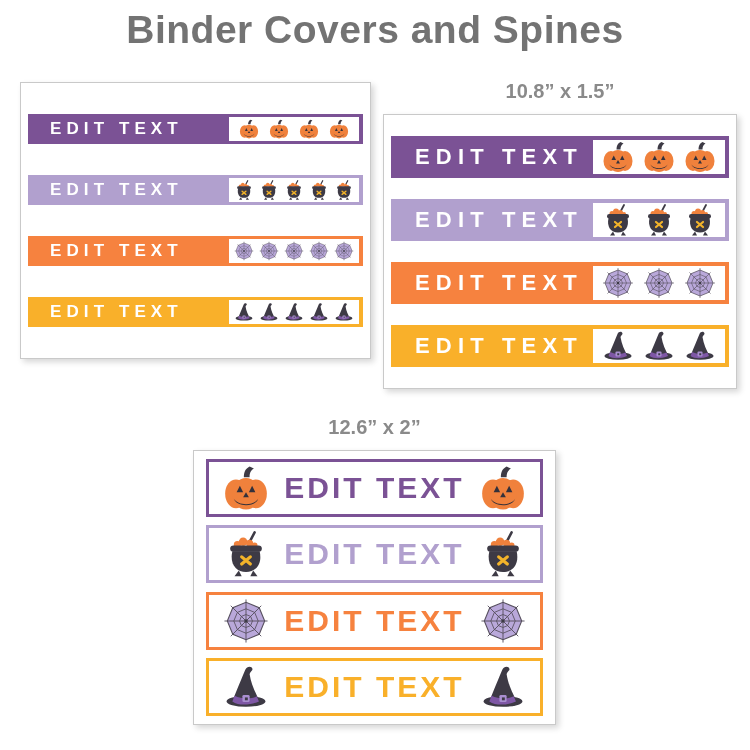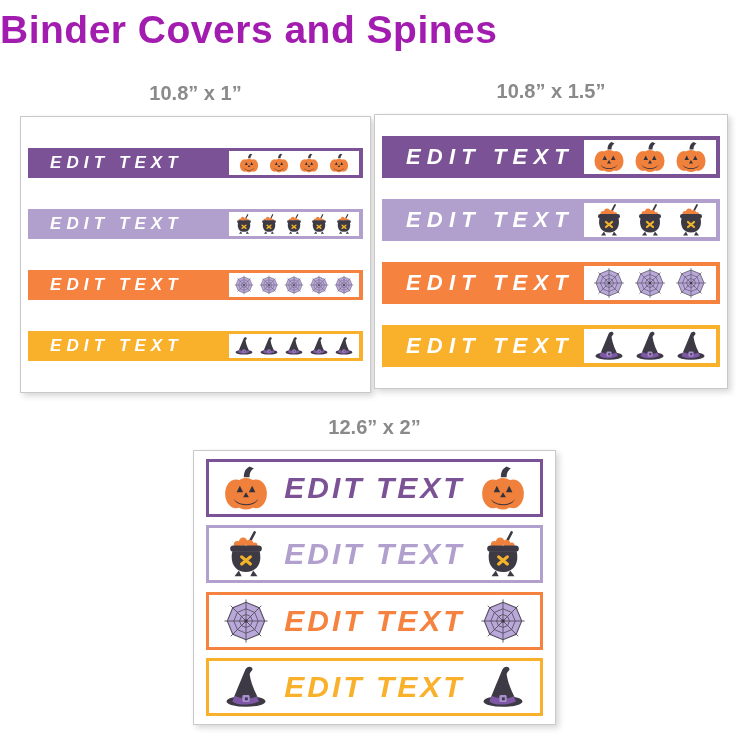--- a/index.html
+++ b/index.html
@@ -1,55 +1,55 @@
 <!DOCTYPE html>
 <html><head>
 <meta charset="utf-8">
 <style>
   html,body{margin:0;padding:0;background:#ffffff;}
   body{font-family:"Liberation Sans",sans-serif;}
   .canvas{position:relative;width:750px;height:750px;background:#ffffff;overflow:hidden;}
 
   .page-title{
     position:absolute;top:8px;left:0;width:100%;
-    font-size:39px;font-weight:bold;color:#a21caf;
+    text-align:center;font-size:39px;font-weight:bold;color:#737373;
     letter-spacing:0.5px;
   }
 
   .panel-wrap{position:absolute;display:flex;flex-direction:column;}
   .size-label{
     text-align:center;font-size:20px;font-weight:bold;color:#8a8a8a;
     margin-bottom:11px;
   }
   .card{
     background:#ffffff;border:1px solid #c9c9c9;
     box-shadow:3px 3px 6px rgba(0,0,0,.16);
     display:flex;flex-direction:column;justify-content:space-evenly;
     box-sizing:border-box;
   }
 
   .strip{display:flex;align-items:center;position:relative;box-sizing:border-box;}
-  .strip-label{font-weight:bold;white-space:nowrap;font-style:italic;}
+  .strip-label{font-weight:bold;white-space:nowrap;}
   .strip.solid .strip-label{color:#ffffff;}
   .icon-box{
     position:absolute;background:#ffffff;
     display:flex;align-items:center;justify-content:space-evenly;
   }
   .icon{display:block;flex:0 0 auto;}
 
   
   #panel-0{left:20px;top:82px;width:351px;}
   #panel-0 .card{height:277px;padding:0 7px;}
   #panel-0 .strip{height:30px;}
   #panel-0 .strip-label{font-size:17px;letter-spacing:.30em;padding-left:22px;}
   #panel-0 .icon-box{right:4px;top:3px;bottom:3px;width:130px;}
   #panel-0 .icon{width:20px;height:20px;}
 
   
-  #panel-1{left:374px;top:80px;width:354px;}
+  #panel-1{left:383px;top:80px;width:354px;}
   #panel-1 .card{height:275px;padding:0 7px;}
   #panel-1 .strip{height:42px;}
   #panel-1 .strip-label{font-size:22px;letter-spacing:.28em;padding-left:24px;}
   #panel-1 .icon-box{right:4px;top:4px;bottom:4px;width:132px;}
   #panel-1 .icon{width:32px;height:32px;}
 
   
   #panel-2{left:193px;top:416px;width:363px;}
   #panel-2 .card{height:275px;padding:0 12px;}
   #panel-2 .strip{
@@ -118,21 +118,20 @@
       <rect x="27" y="43" width="10" height="10" rx="2" fill="#A98FD0"></rect>
       <rect x="30.5" y="46.5" width="4" height="4" fill="#3D3A45"></rect>
     </symbol>
   </defs>
 </svg>
 
 <div class="canvas">
   <div class="page-title">Binder Covers and Spines</div>
 
 <div class="panel-wrap" id="panel-0">
-      <div class="size-label">10.8” x 1”</div>
       <div class="card">
         <div class="strip solid" style="background: rgb(123, 82, 149);">
           <span class="strip-label">EDIT TEXT</span>
           <div class="icon-box">
             <svg class="icon">
               <use href="#sym-pumpkin-icon"></use>
             </svg>
             <svg class="icon">
               <use href="#sym-pumpkin-icon"></use>
             </svg>

